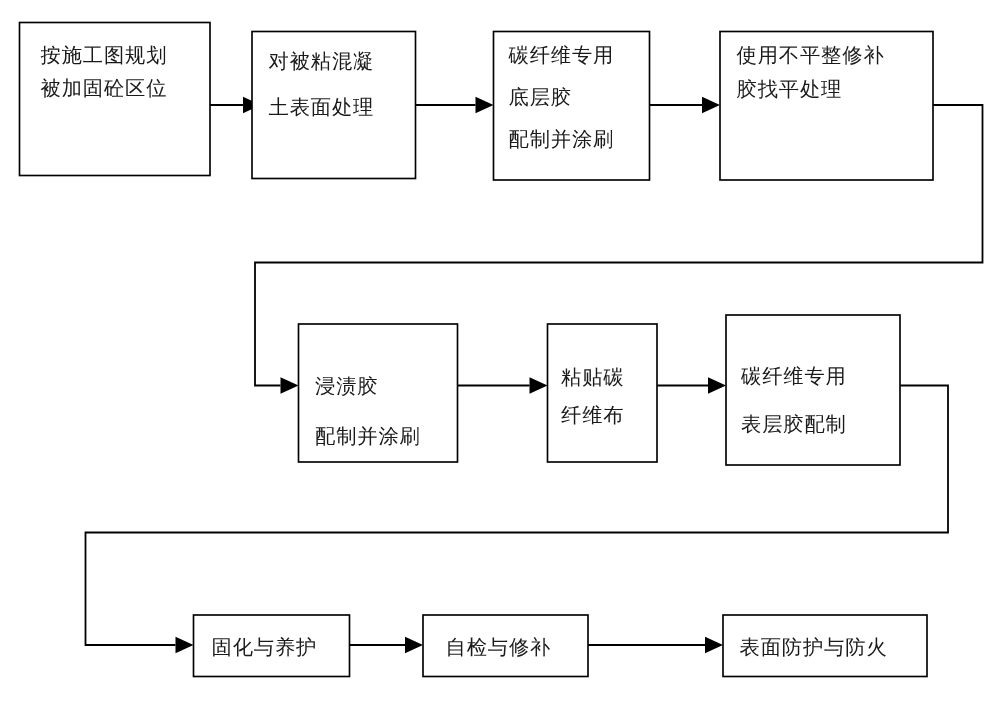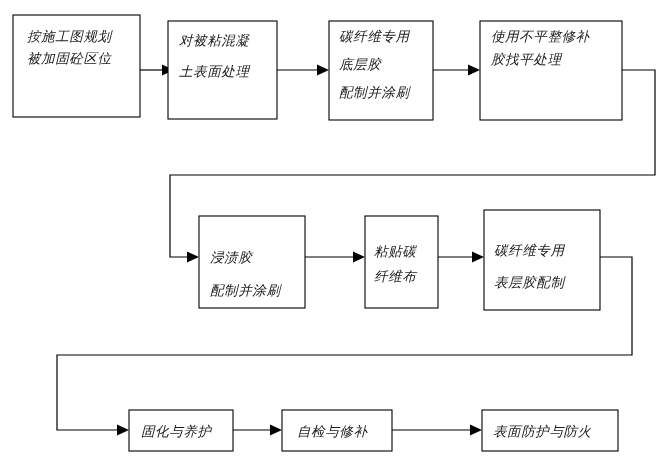--- a/index.html
+++ b/index.html
@@ -11,21 +11,20 @@
     width: 669px;
     height: 468px;
     font-family: "DejaVu Sans", "Liberation Sans", sans-serif;
     overflow: hidden;
   }
   #flowchart-root {
     position: relative;
     width: 669px;
     height: 420px;
     background: #ffffff;
-    font-style: italic;
   }
   svg.fc {
     position: absolute;
     top: 0;
     left: 0;
     width: 669px;
     height: 468px;
   }
   .node-rect {
     fill: #ffffff;

